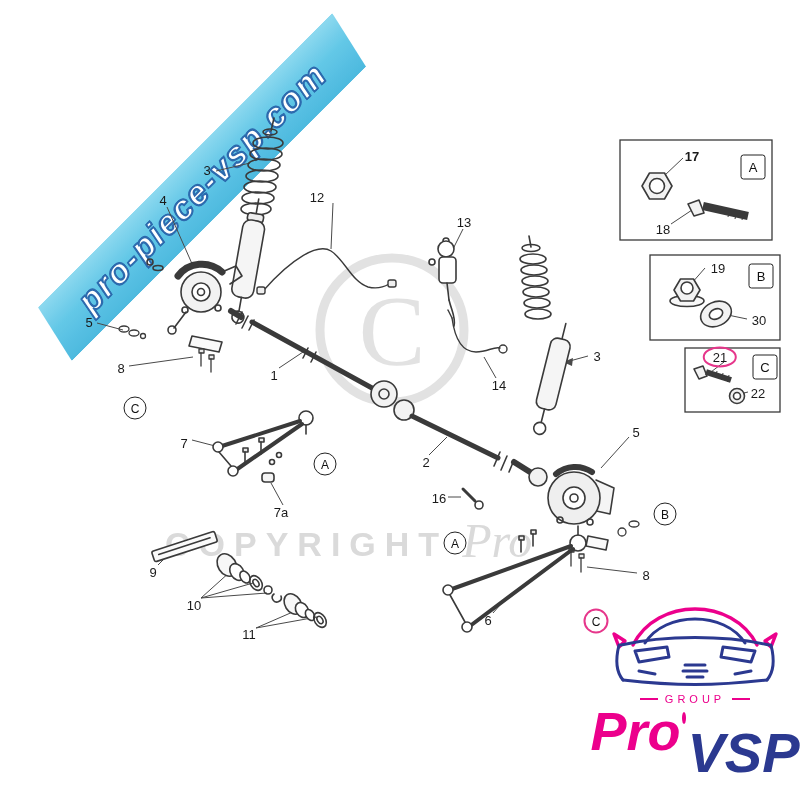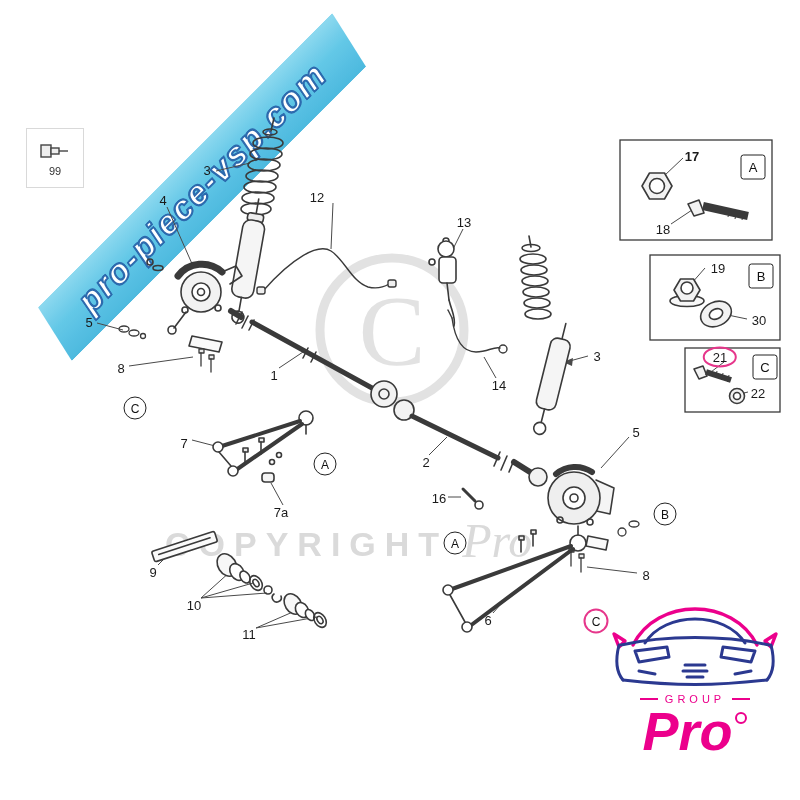--- a/index.html
+++ b/index.html
@@ -318,30 +318,20 @@
 
     <g stroke="#3a3a3a" stroke-width="1.6" fill="none" stroke-linejoin="round">
       <polygon points="703,366 707,376 699,379 694,369" fill="#f2f2f2"></polygon>
       <path d="M706,372 L731,380" stroke-width="6"></path>
       <path d="M717,371 l-1.5,7 M723,373 l-1.5,7 M729,375 l-1.5,7" stroke-width="1"></path>
       <circle cx="737" cy="396" r="7.5" fill="#f2f2f2"></circle>
       <circle cx="737" cy="396" r="3.5" fill="#fff"></circle>
     </g>
   </svg>
 
-  <div class="thumb">
-    <svg width="36" height="24" viewBox="0 0 36 24">
-      <g stroke="#444" stroke-width="1.4" fill="#eee">
-        <rect x="4" y="6" width="10" height="12"></rect>
-        <rect x="14" y="9" width="8" height="6"></rect>
-        <line x1="22" y1="12" x2="31" y2="12"></line>
-      </g>
-    </svg>
-    <span class="thumb-label">99</span>
-  </div>
 
   <div id="labels">
       <div class="part-label" style="left: 207px; top: 170px;">3</div>
       <div class="part-label" style="left: 163px; top: 200px;">4</div>
       <div class="part-label" style="left: 317px; top: 197px;">12</div>
       <div class="part-label" style="left: 464px; top: 222px;">13</div>
       <div class="part-label" style="left: 89px; top: 322px;">5</div>
       <div class="part-label" style="left: 121px; top: 368px;">8</div>
       <div class="part-label" style="left: 274px; top: 375px;">1</div>
       <div class="part-label" style="left: 597px; top: 356px;">3</div>
@@ -394,15 +384,16 @@
       </g>
     </svg>
     <div class="logo-group">
       <i class="dash"></i>
       <span>GROUP</span>
       <i class="dash"></i>
     </div>
     <div class="logo-word">
       <span class="logo-pro">Pro</span>
       <span class="logo-dot"></span>
+      <span class="logo-vsp">VSP</span>
     </div>
   </div>
 </div>
 
 </body></html>

